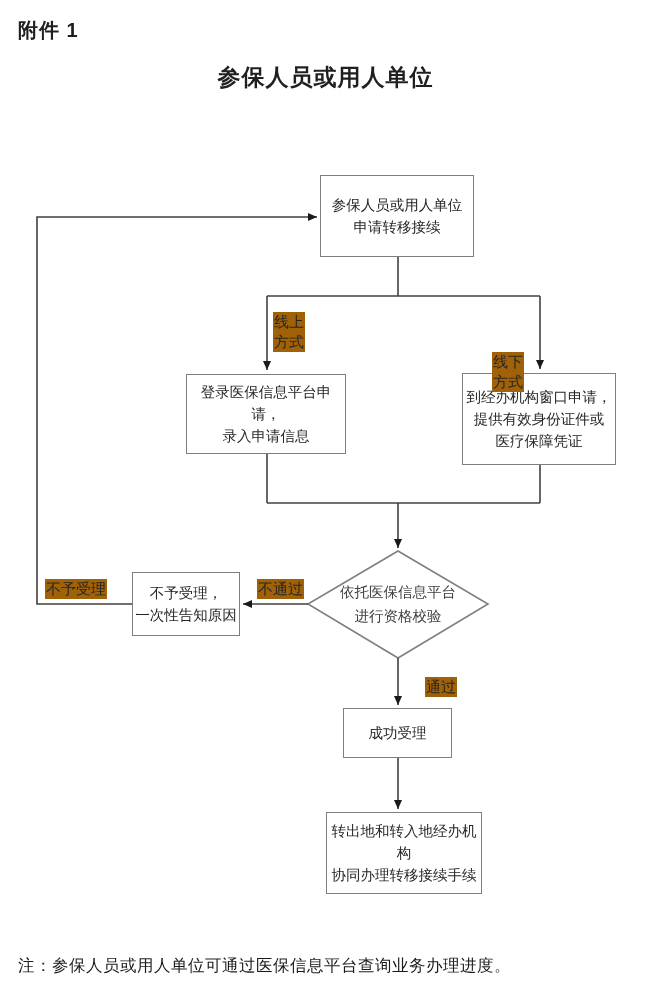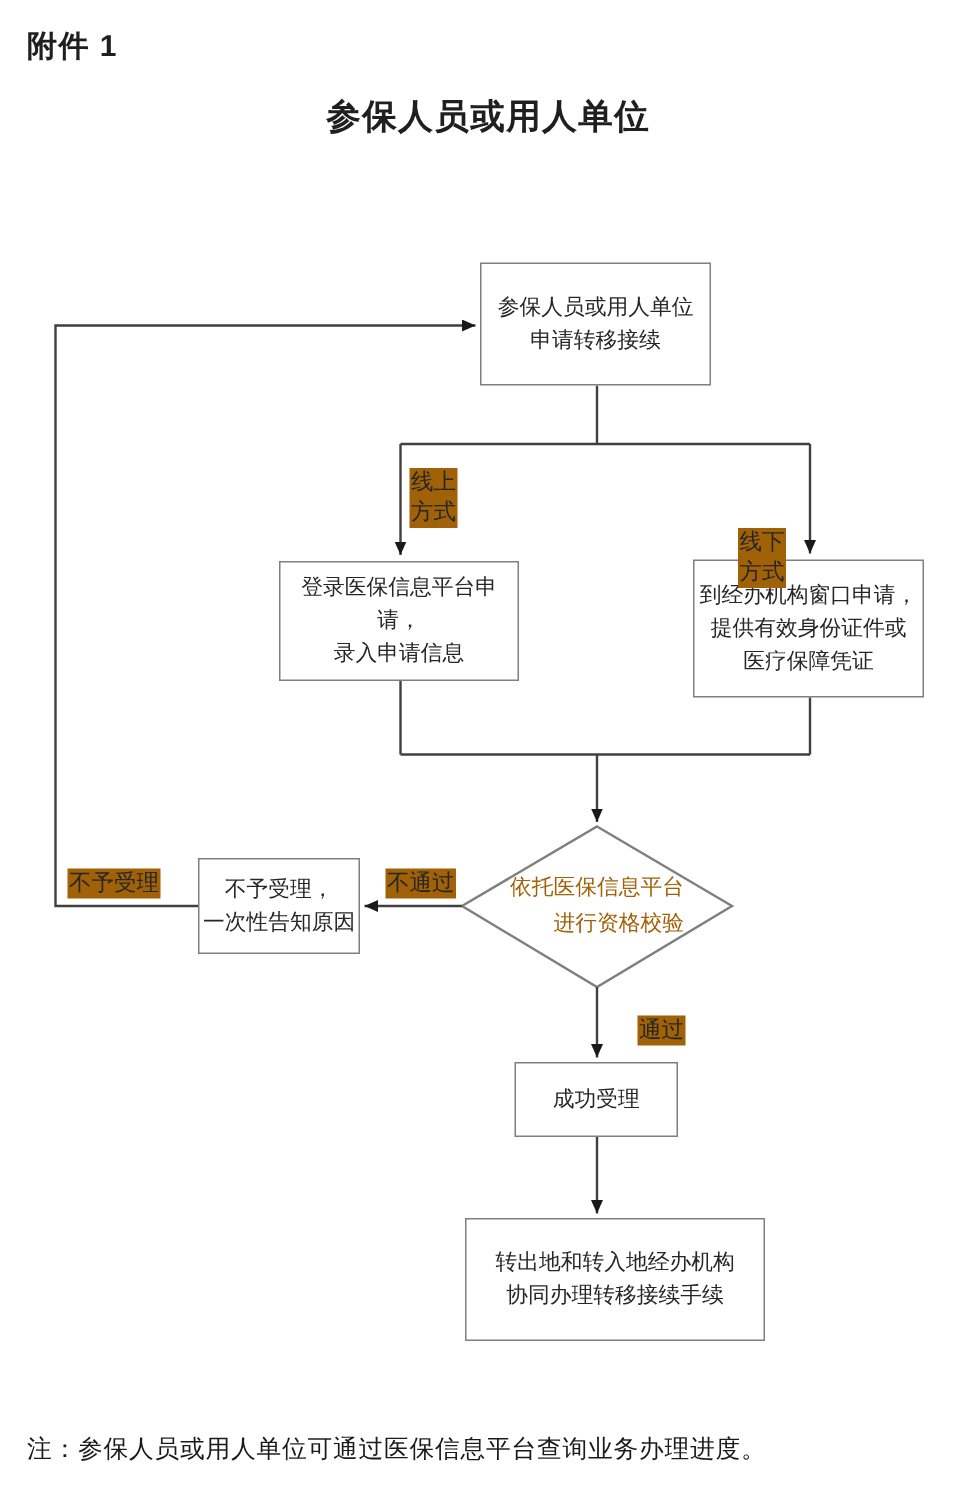--- a/index.html
+++ b/index.html
@@ -56,36 +56,36 @@
     font-size: 14.5px;
     line-height: 22px;
     color: #262626;
     box-sizing: border-box;
   }
   .node-start   { left: 320px; top: 175px; width: 154px; height: 82px; }
   .node-online  { left: 186px; top: 374px; width: 160px; height: 80px; }
   .node-offline { left: 462px; top: 373px; width: 154px; height: 92px; }
   .node-reject  { left: 132px; top: 572px; width: 108px; height: 64px; }
   .node-accept  { left: 343px; top: 708px; width: 109px; height: 50px; }
-  .node-final   { left: 310px; top: 812px; width: 200px; height: 82px; }
+  .node-final   { left: 326px; top: 812px; width: 156px; height: 82px; }
 
   .diamond-text {
     position: absolute;
     z-index: 2;
     left: 308px;
     top: 568px;
     width: 180px;
     height: 72px;
     display: flex;
     align-items: center;
     justify-content: center;
-    text-align: right;
+    text-align: center;
     font-size: 14.5px;
     line-height: 24px;
-    color: #a16207;
+    color: #404040;
   }
 
   .edge-label {
     position: absolute;
     z-index: 3;
     font-size: 15px;
     line-height: 20px;
     color: #262626;
     background: #a16207;
     padding: 0 1px;

